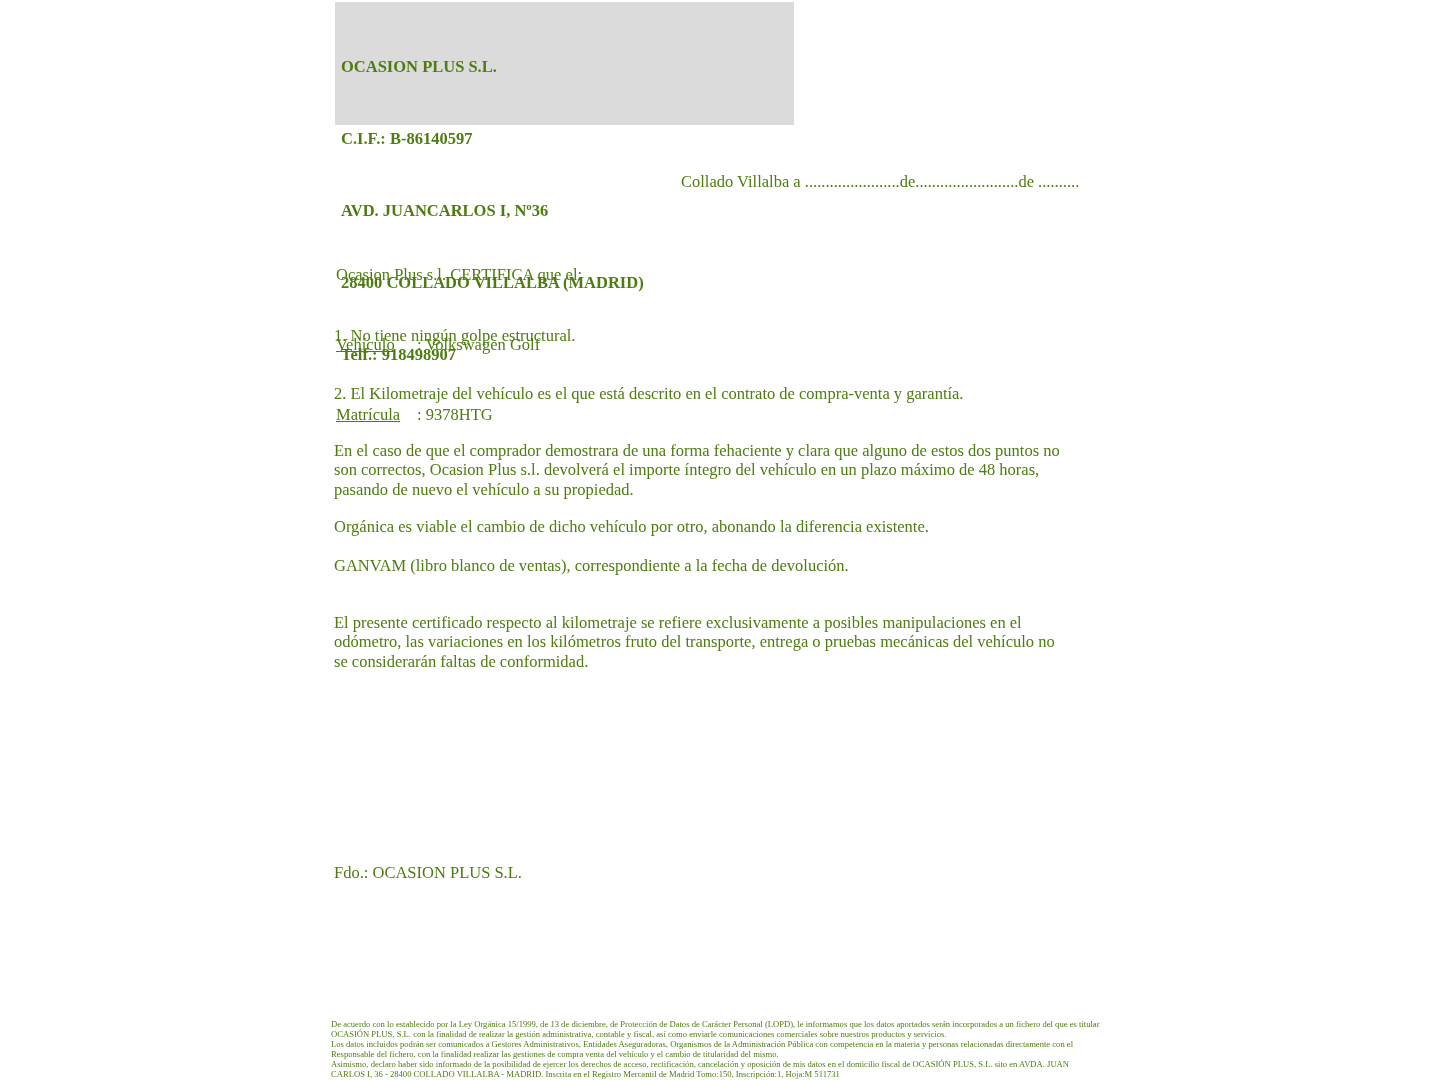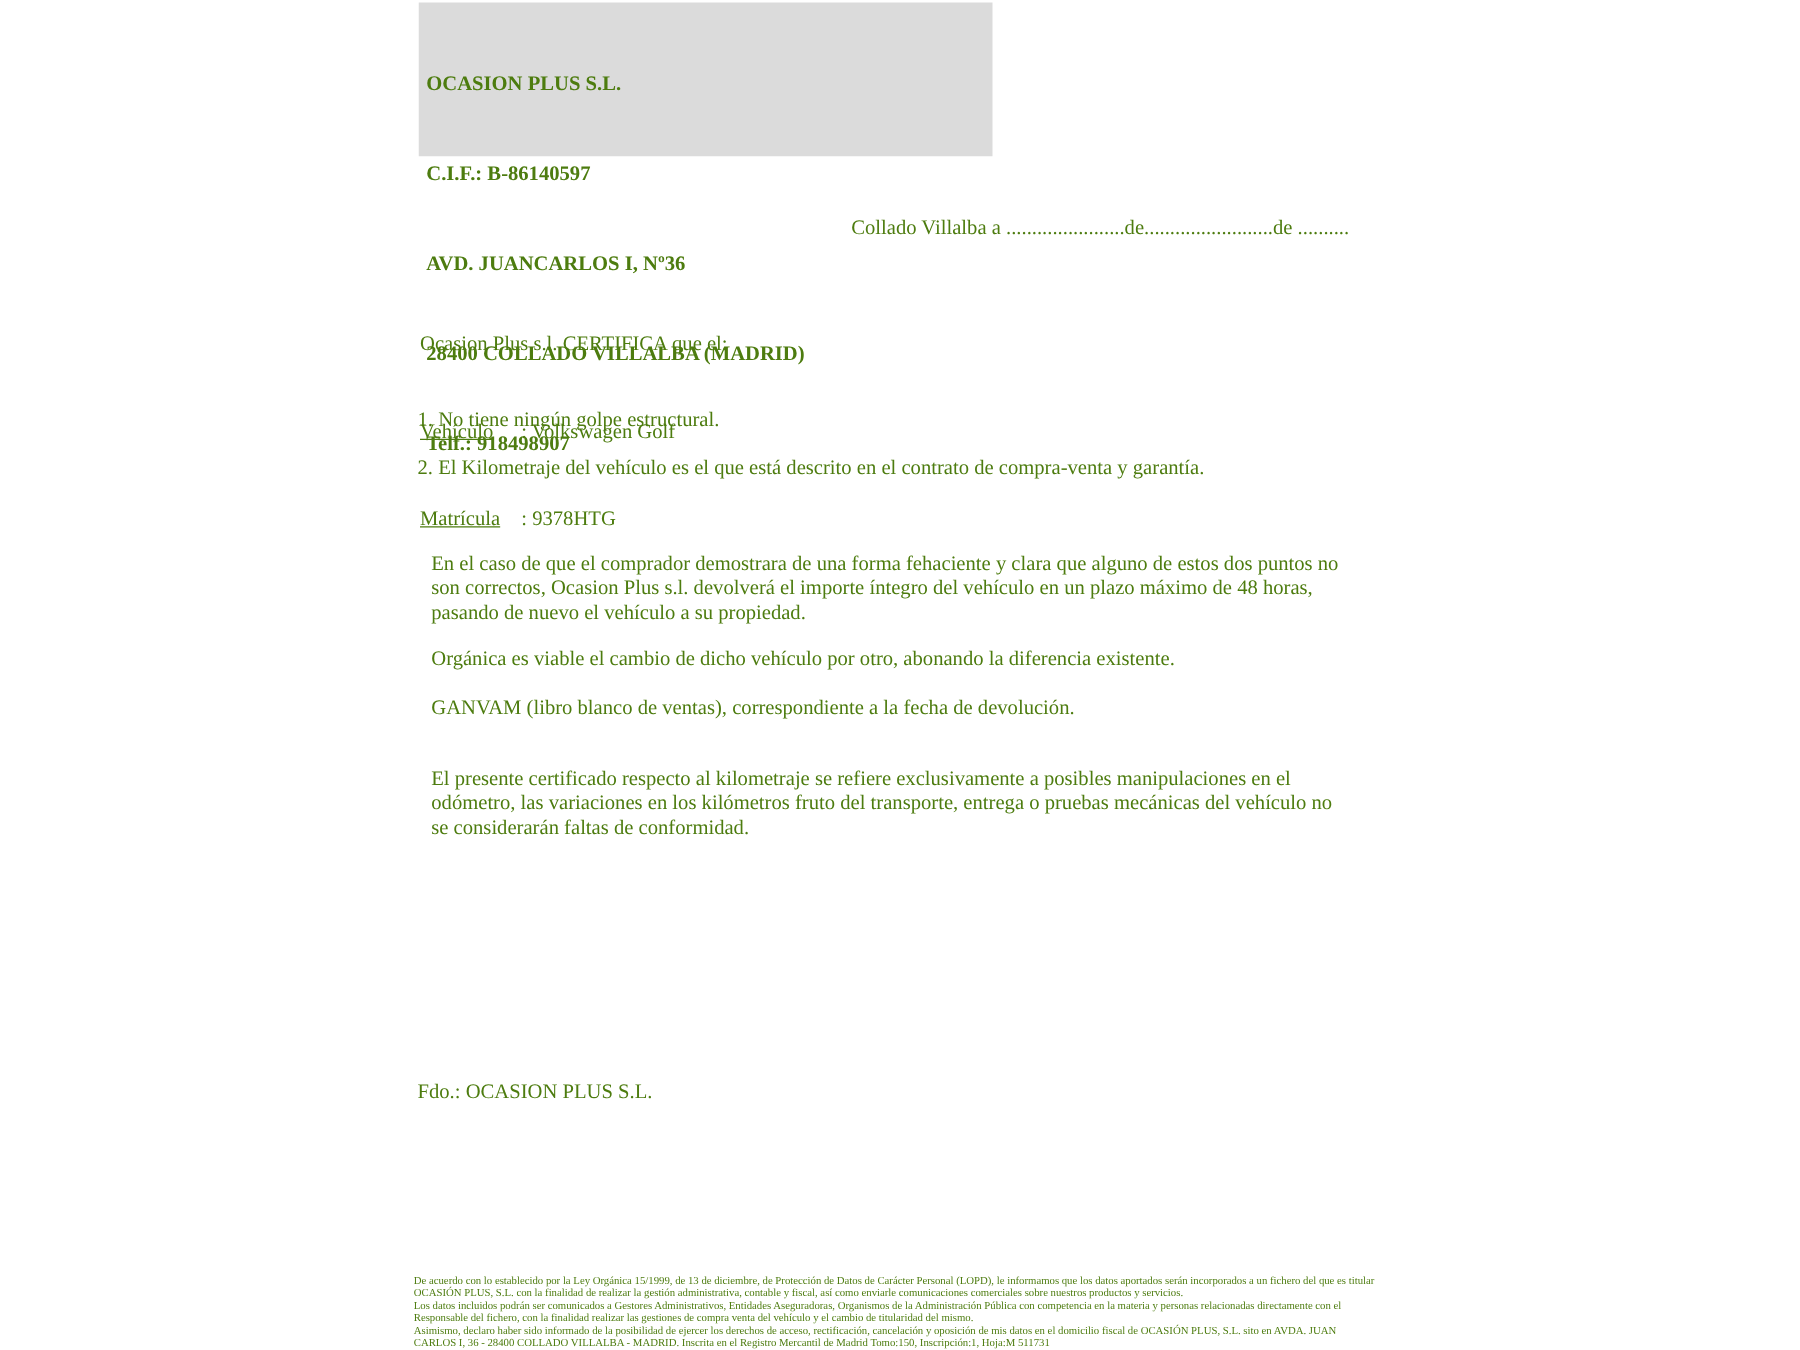--- a/index.html
+++ b/index.html
@@ -59,21 +59,20 @@
     white-space: pre;
   }
   .para {
     position: absolute;
     left: 334px;
     font-size: 16.5px;
     line-height: 19.3px;
   }
   .para div {
     white-space: pre;
-    margin-left: 11px;
   }
   .signature {
     position: absolute;
     left: 334px;
     top: 863px;
     font-size: 16.5px;
     white-space: pre;
     text-align: right;
   }
   .legal-footer {
@@ -102,21 +101,21 @@
 
   <div class="date-line">Collado Villalba a .......................de.........................de ..........</div>
 
   <div class="cert-block">
     <div>Ocasion Plus s.l. CERTIFICA que el:</div>
     <div class="cert-field"><span class="lbl"><u>Vehículo</u></span><span>: Volkswagen Golf</span></div>
     <div class="cert-field"><span class="lbl"><u>Matrícula</u></span><span>: 9378HTG</span></div>
   </div>
 
   <div class="body-line" style="top:326px">1. No tiene ningún golpe estructural.</div>
-  <div class="body-line" style="top:364px">2. El Kilometraje del vehículo es el que está descrito en el contrato de compra-venta y garantía.</div>
+  <div class="body-line" style="top:384px">2. El Kilometraje del vehículo es el que está descrito en el contrato de compra-venta y garantía.</div>
 
   <div class="para" style="top:441px">
       <div>En el caso de que el comprador demostrara de una forma fehaciente y clara que alguno de estos dos puntos no</div>
       <div>son correctos, Ocasion Plus s.l. devolverá el importe íntegro del vehículo en un plazo máximo de 48 horas,</div>
       <div>pasando de nuevo el vehículo a su propiedad.</div>
     </div>
   <div class="para" style="top:517px">
       <div>Orgánica es viable el cambio de dicho vehículo por otro, abonando la diferencia existente.</div>
     </div>
   <div class="para" style="top:556px">

